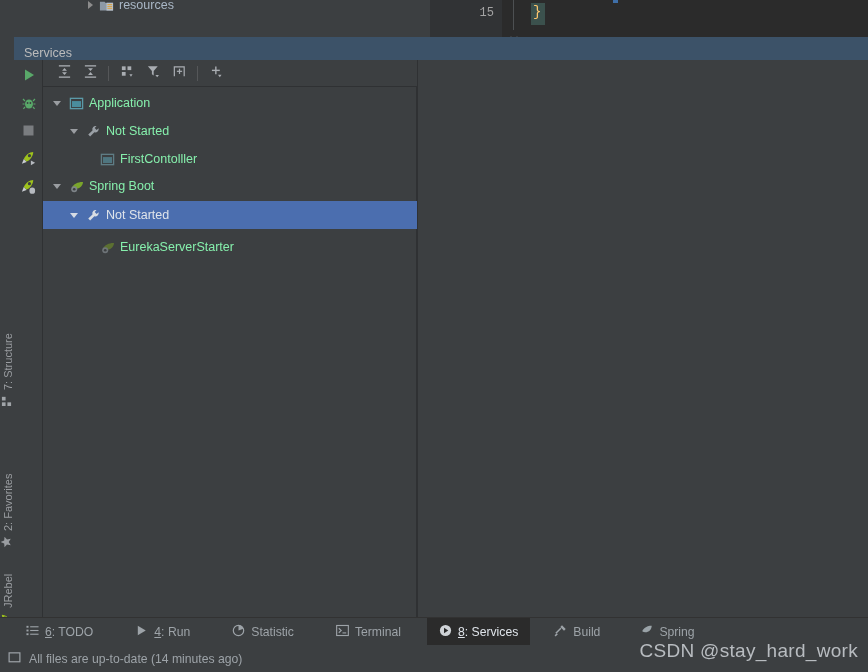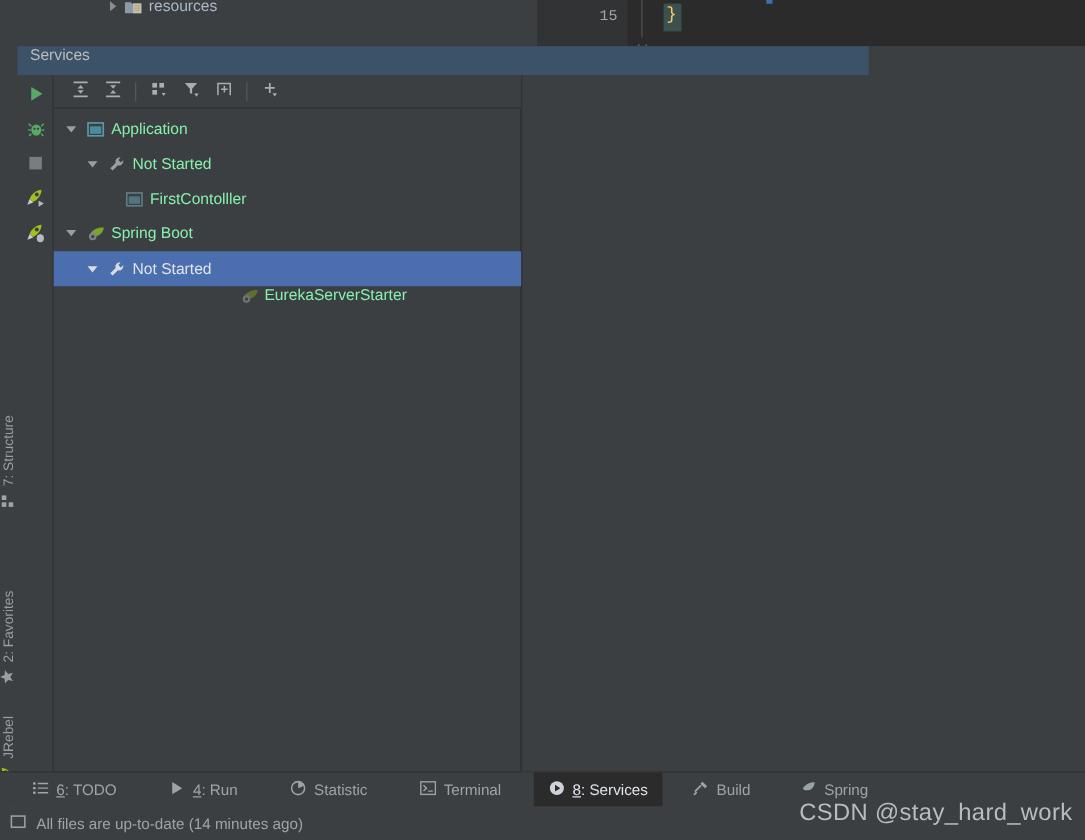--- a/index.html
+++ b/index.html
@@ -41,22 +41,22 @@
     position: absolute; left: 0; width: 15px;
     writing-mode: vertical-rl; transform: rotate(180deg);
     color: #9a9da1; font-size: 11px; white-space: nowrap;
     display: flex; align-items: center; justify-content: flex-start; gap: 4px;
   }
   .vtab .vico { writing-mode: horizontal-tb; transform: rotate(90deg); display:inline-block; }
 
   
   .svc { position: absolute; left: 14px; top: 37px; width: 854px; height: 580px; background: #3c3f41; }
   .svc-title {
-    position: absolute; left: 0; top: 0; width: 681px; height: 23px;
-    background: #3c5268; display: flex; align-items: flex-start; padding-left: 10px;
+    position: absolute; left: 0; top: 0; width: 854px; height: 23px;
+    background: #3c5268; display: flex; align-items: flex-end; padding-left: 10px;
     color: #bbbbbb; font-size: 12.5px;
   }
   .svc-body { position: absolute; left: 0; top: 23px; width: 854px; height: 557px; background: #3c3f41; }
 
   
   .run-col { position: absolute; left: 0; top: 0; width: 29px; height: 557px; background: #3c3f41; border-right: 1px solid #2f3133; }
   .run-btn { position: absolute; left: 0; width: 29px; height: 28px; display: flex; align-items: center; justify-content: center; }
 
   
   .tb { position: absolute; left: 29px; top: 0; width: 374px; height: 27px; background: #3c3f41; border-bottom: 1px solid #2f3133; display: flex; align-items: center; gap: 0px; padding-left: 8px; }
@@ -361,21 +361,21 @@
         <div class="srow sel" style="top:114px;">
           <span class="tw" style="margin-left:27px; margin-right:8px;"></span>
           <span class="ico">
             <svg width="15" height="15" viewBox="0 0 16 16">
               <path d="M11.2 2.2 a3.6 3.6 0 0 0 -4.3 4.6 L2.4 11.3 l2 2 L8.9 8.8 a3.6 3.6 0 0 0 4.5 -4.4 L11.3 6.3 L9.3 4.3 Z" fill="#d8dde3"></path>
             </svg>
           </span>
           <span class="txt">Not Started</span>
         </div>
 
-        <div class="srow" style="top:135px;justify-content:center;">
+        <div class="srow" style="top:146px;">
           <span class="ico" style="margin-left:57px;">
             <svg width="16" height="16" viewBox="0 0 16 16">
               <path d="M14 3 C10 2.6 4.5 4.8 3 8.5 C4.6 10 8 10.6 10.6 8.8 C13 7.2 14 5 14 3 Z" fill="#5c7031"></path>
               <circle cx="5.2" cy="10.2" r="3" fill="#6e7478"></circle>
               <circle cx="5.2" cy="10.2" r="1.3" fill="#3c3f41"></circle>
             </svg>
           </span>
           <span class="txt">EurekaServerStarter</span>
         </div>
       </div>

